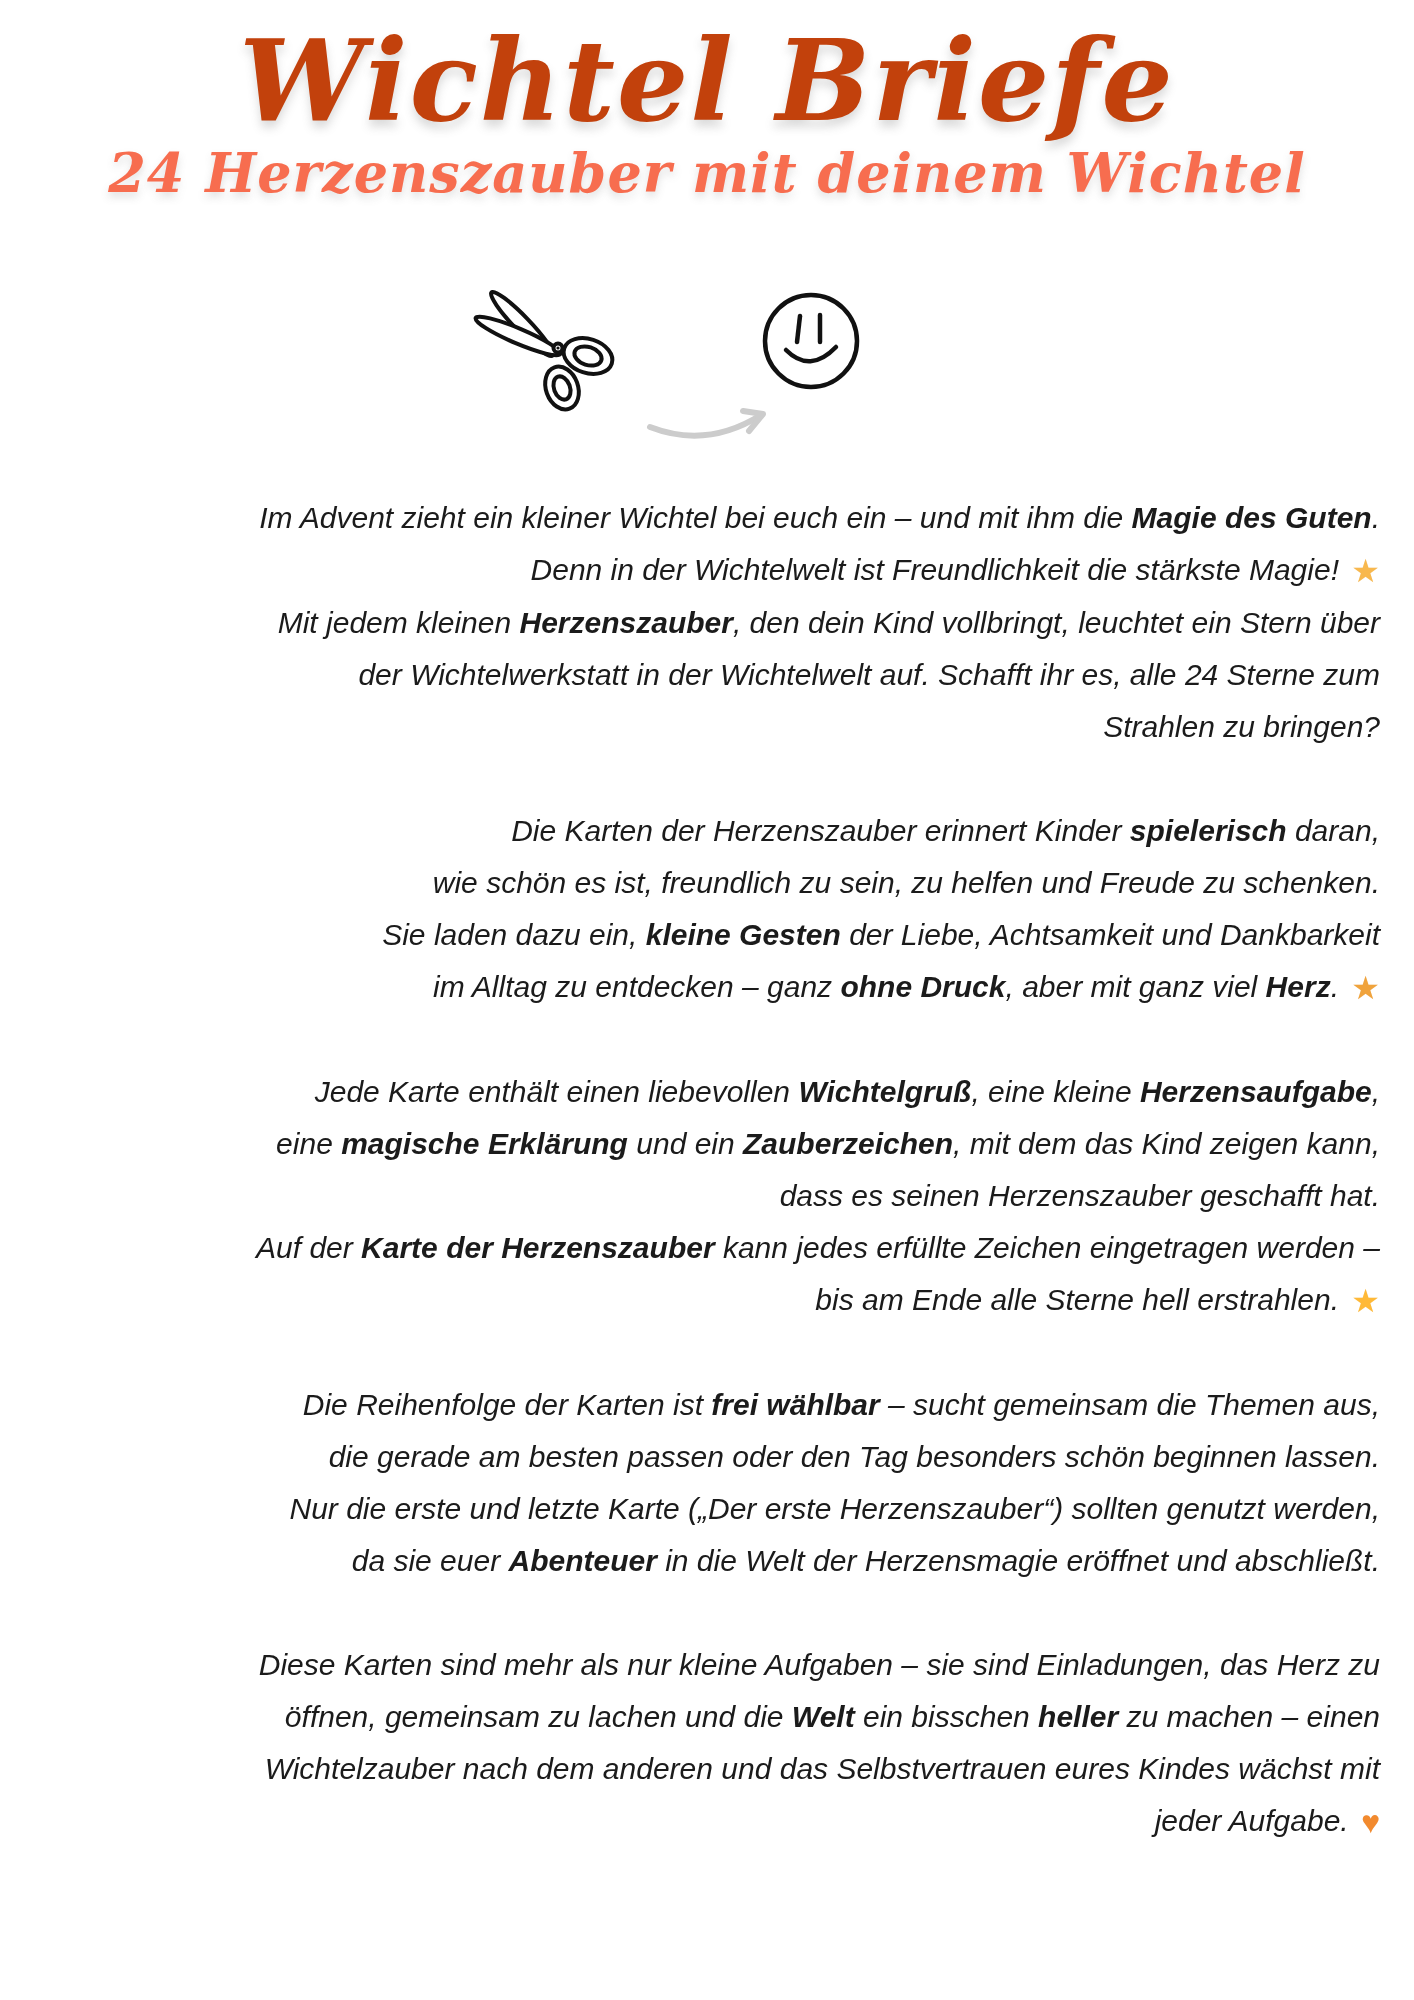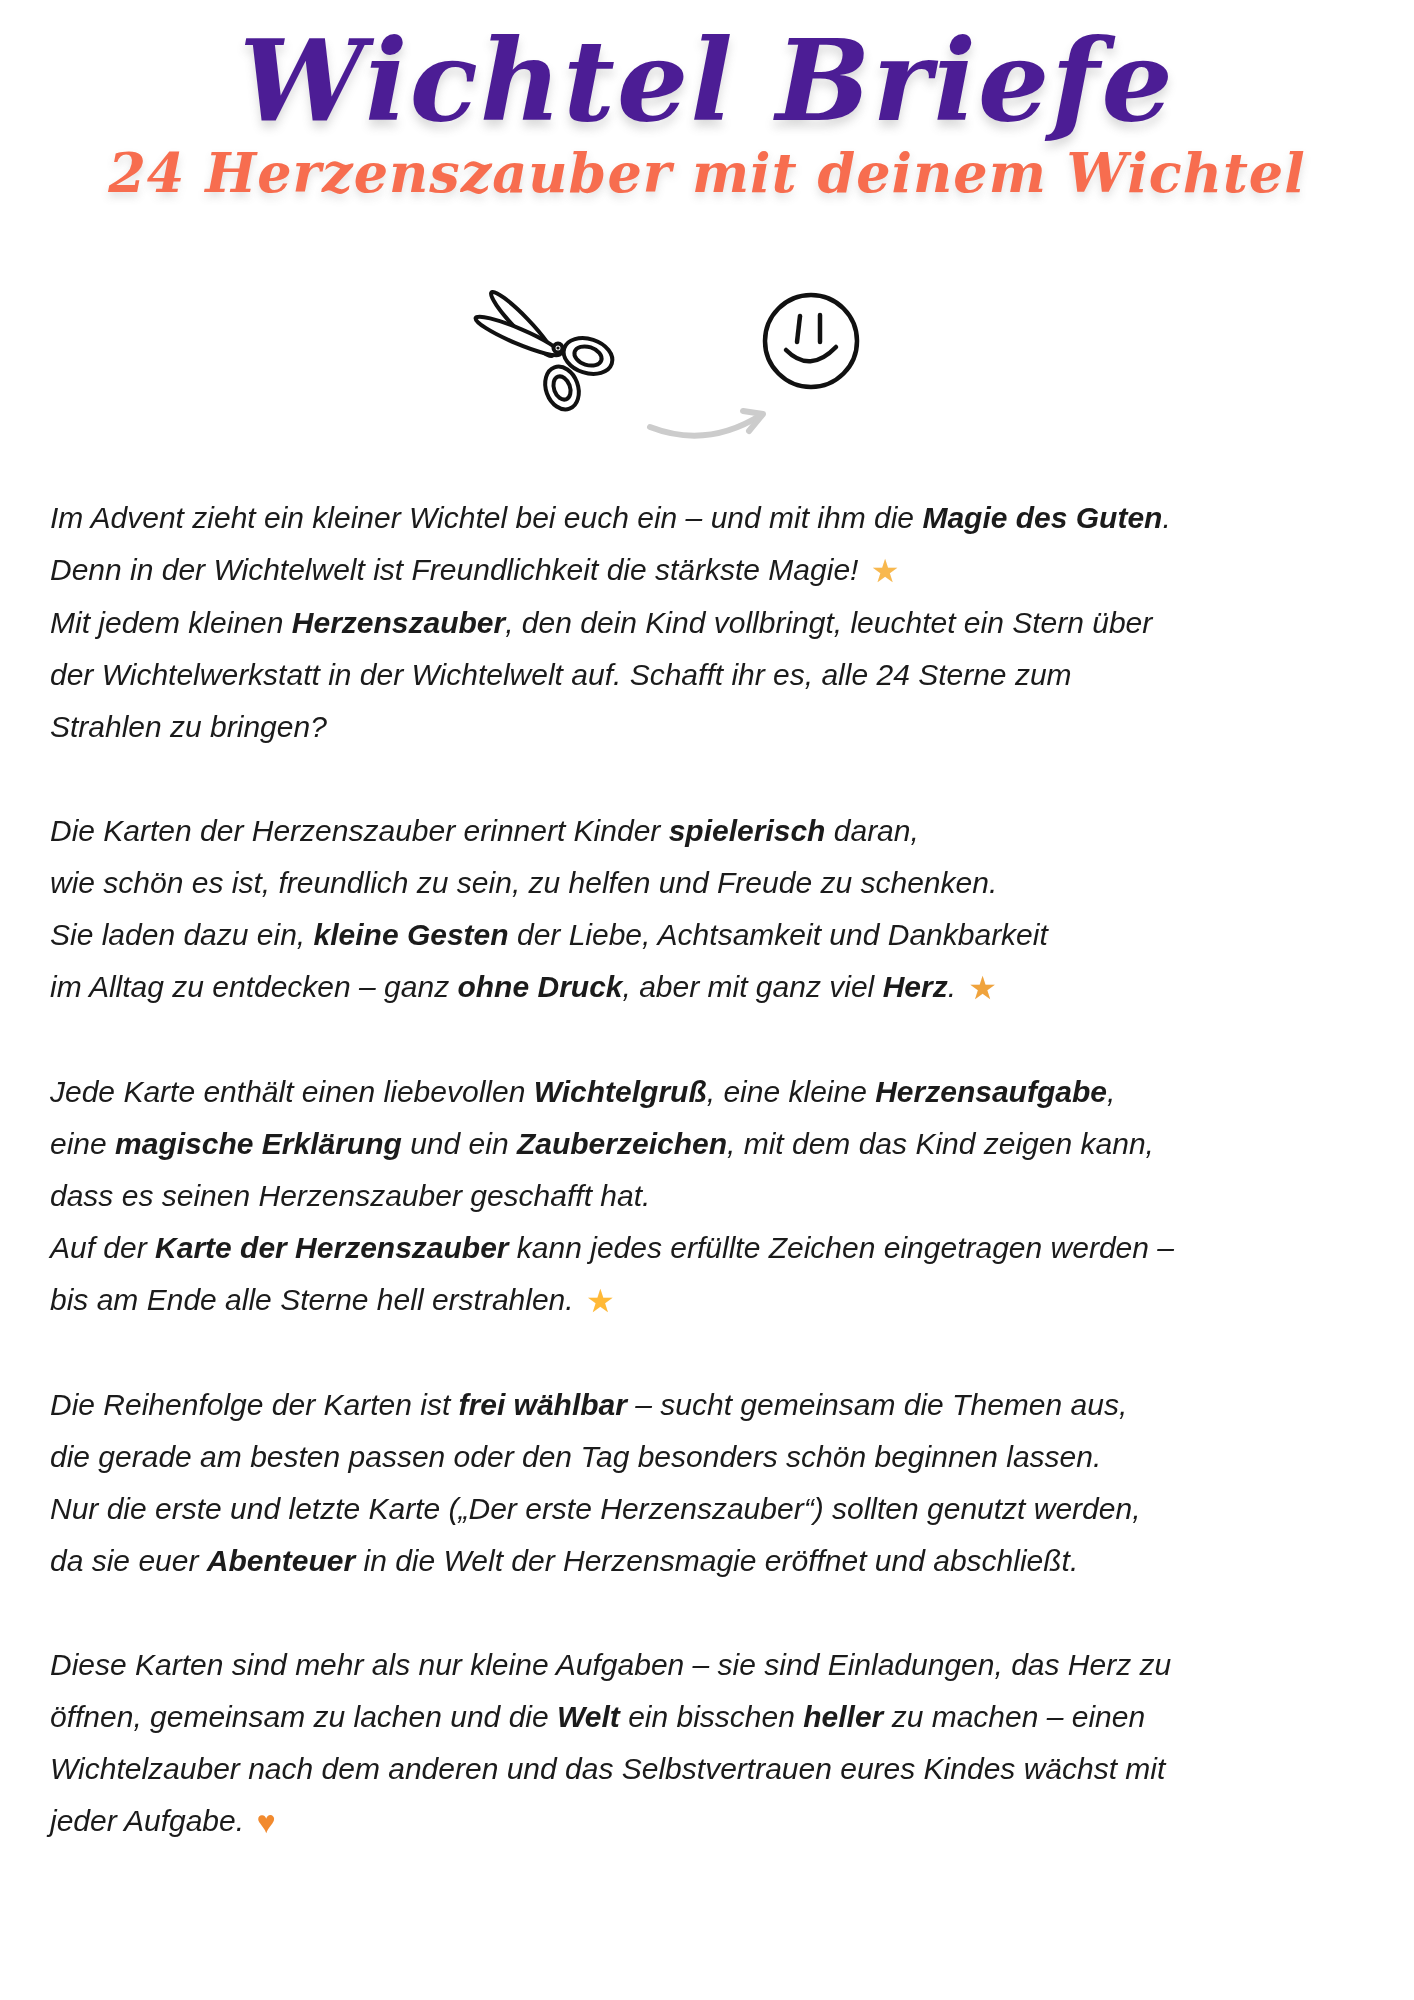--- a/index.html
+++ b/index.html
@@ -9,21 +9,21 @@
     background:#ffffff;
     overflow:hidden;
     font-family:"Liberation Sans",sans-serif;
   }
   
   .header{position:absolute;top:22px;left:0;width:1414px;text-align:center;}
   .title{
     font-family:"DejaVu Serif",serif;
     font-style:italic;font-weight:700;
     font-size:112px;line-height:1.05;
-    color:#4c1d95;
+    color:#c2410c;
     letter-spacing:2px;
     text-shadow:0 7px 10px rgba(90,90,90,0.22);
     margin:0;
   }
   .subtitle{
     font-family:"DejaVu Serif",serif;
     font-style:italic;font-weight:700;
     font-size:54px;line-height:1.1;
     color:#f76d4f;
     letter-spacing:1px;
@@ -36,20 +36,21 @@
   .icon svg{display:block;}
   .scissors{left:470px;top:290px;}
   .smiley{left:760px;top:290px;}
   .arrow{left:645px;top:405px;}
   
   .content{
     position:absolute;left:50px;top:492px;width:1330px;
     font-style:italic;
     font-size:30px;line-height:52px;
     color:#1b1b1b;
+    text-align:right;
   }
   .content p{margin:0 0 52px 0;}
   .content strong{font-weight:700;}
   .emoji{
     font-style:normal;
     font-size:32px;
     margin-left:4px;
     vertical-align:-2px;
     text-shadow:0 0 1px rgba(0,0,0,0.05);
   }

